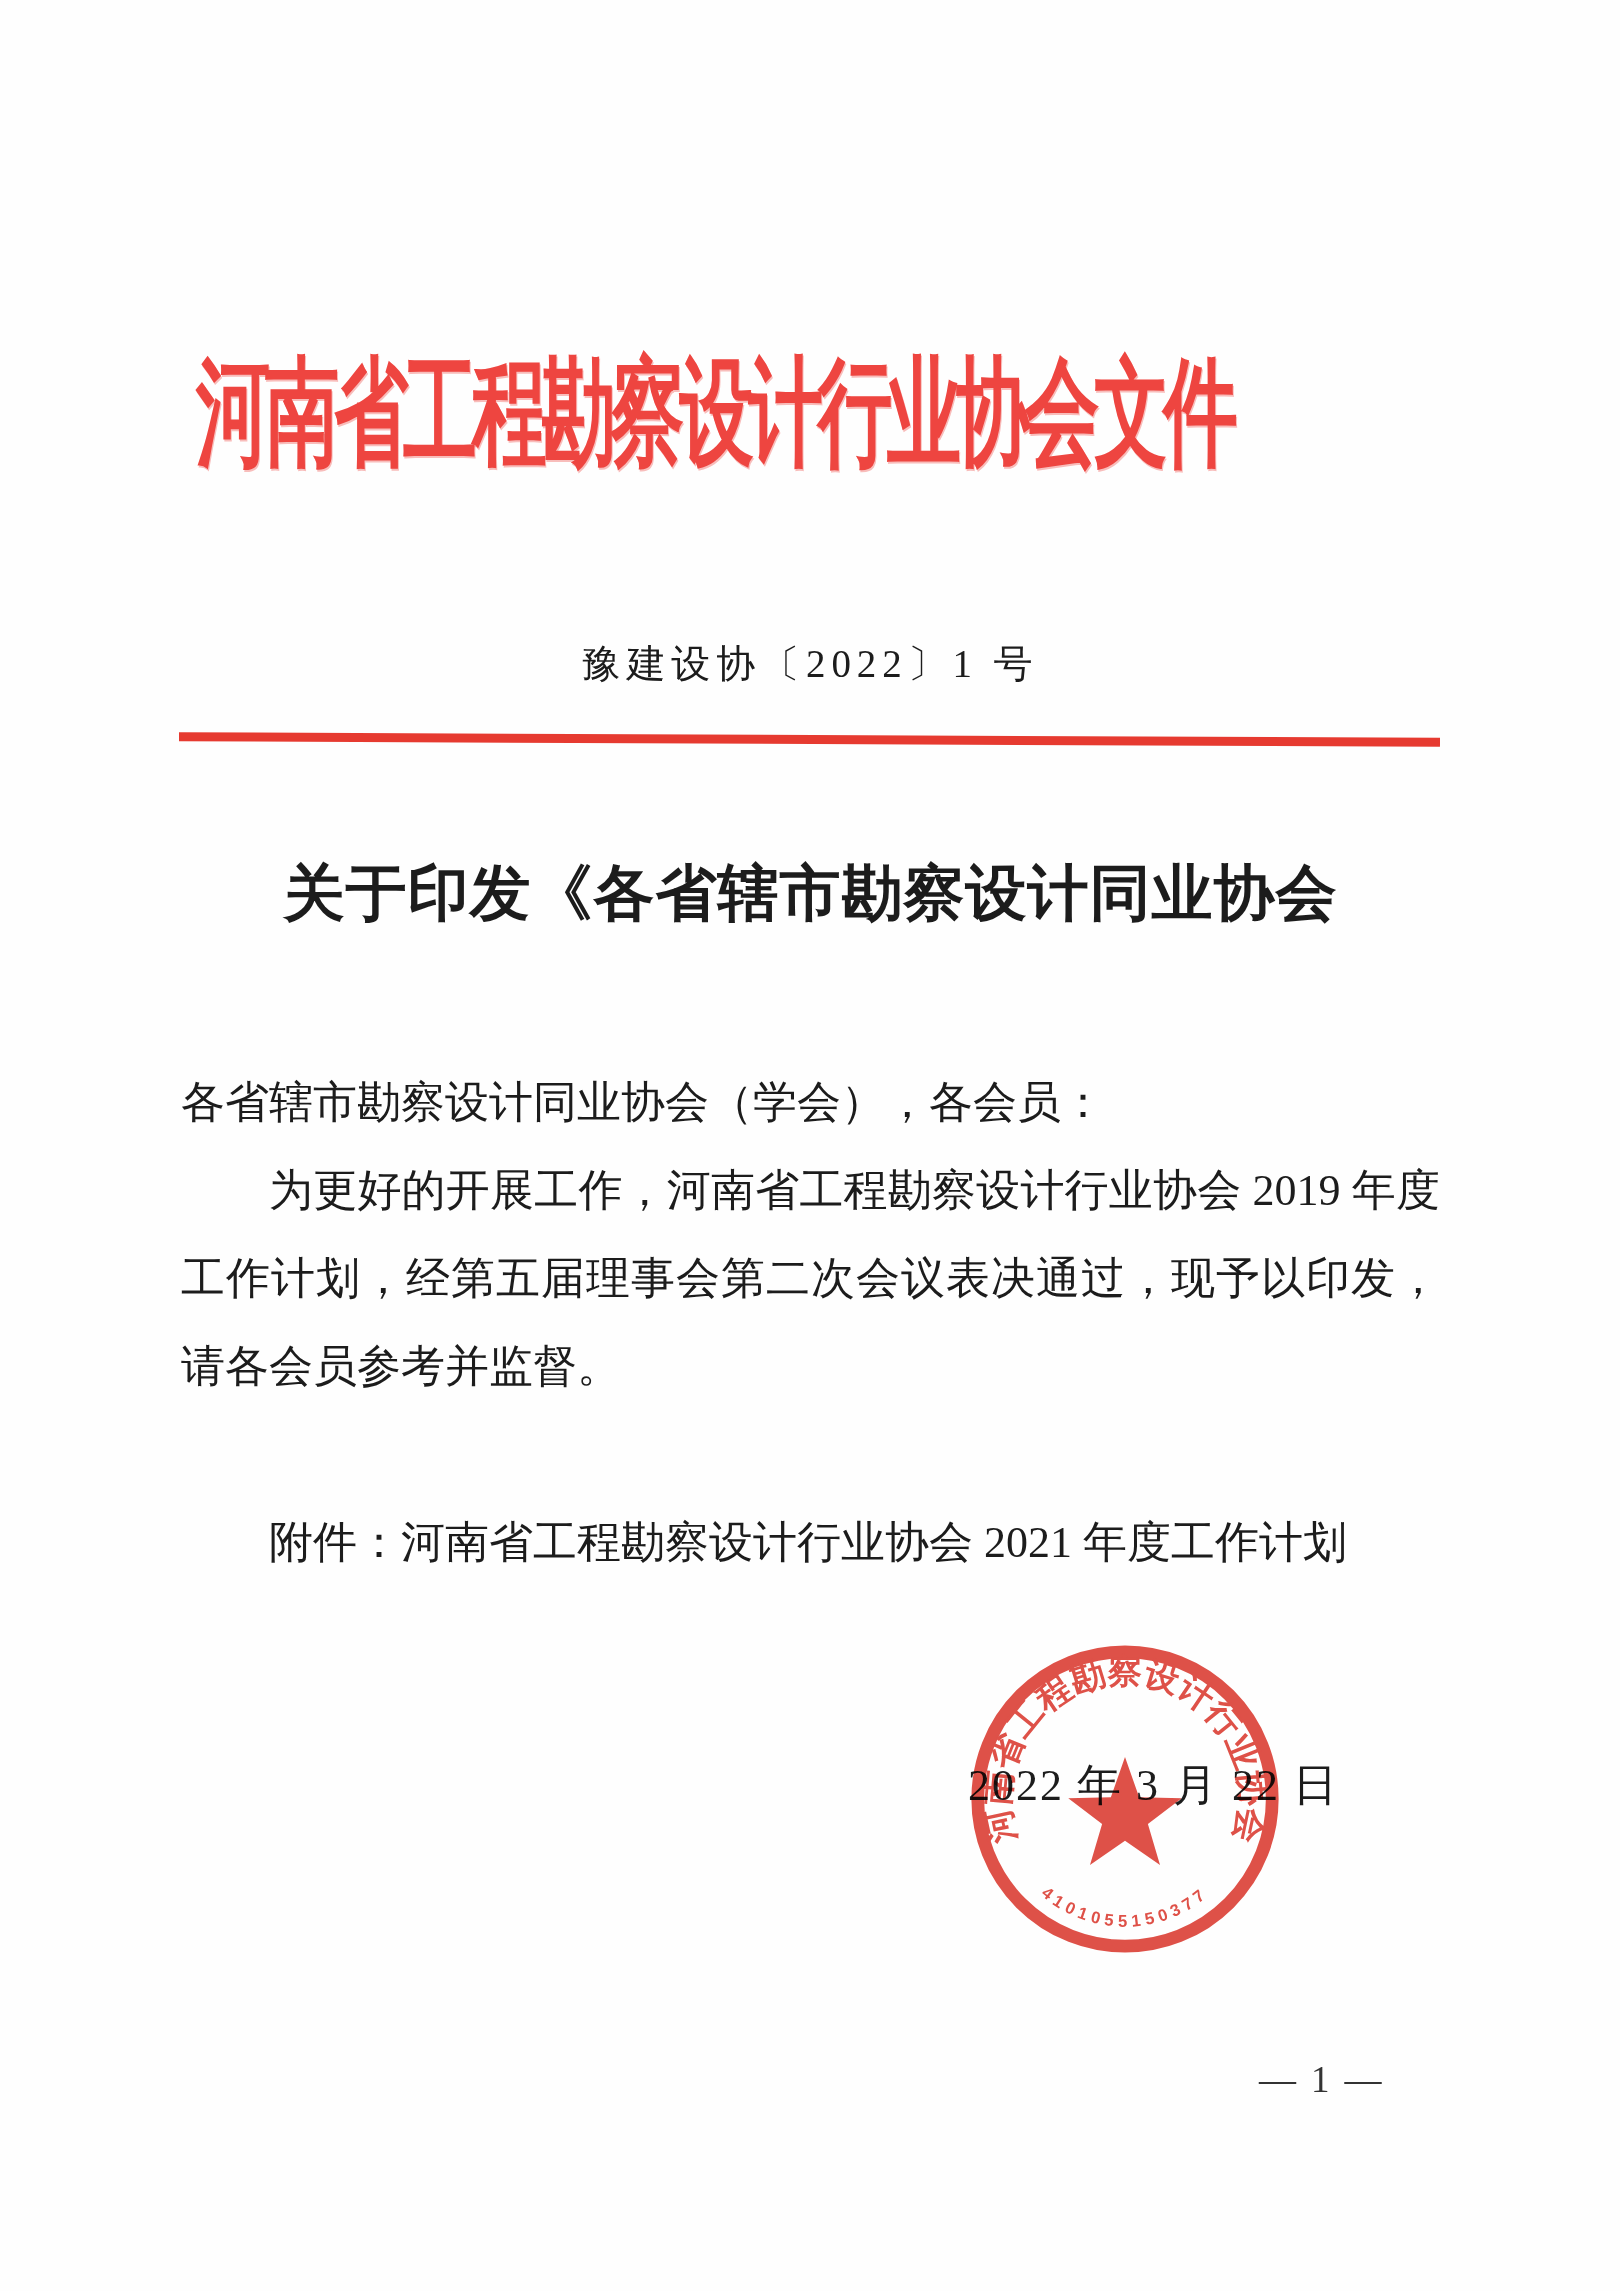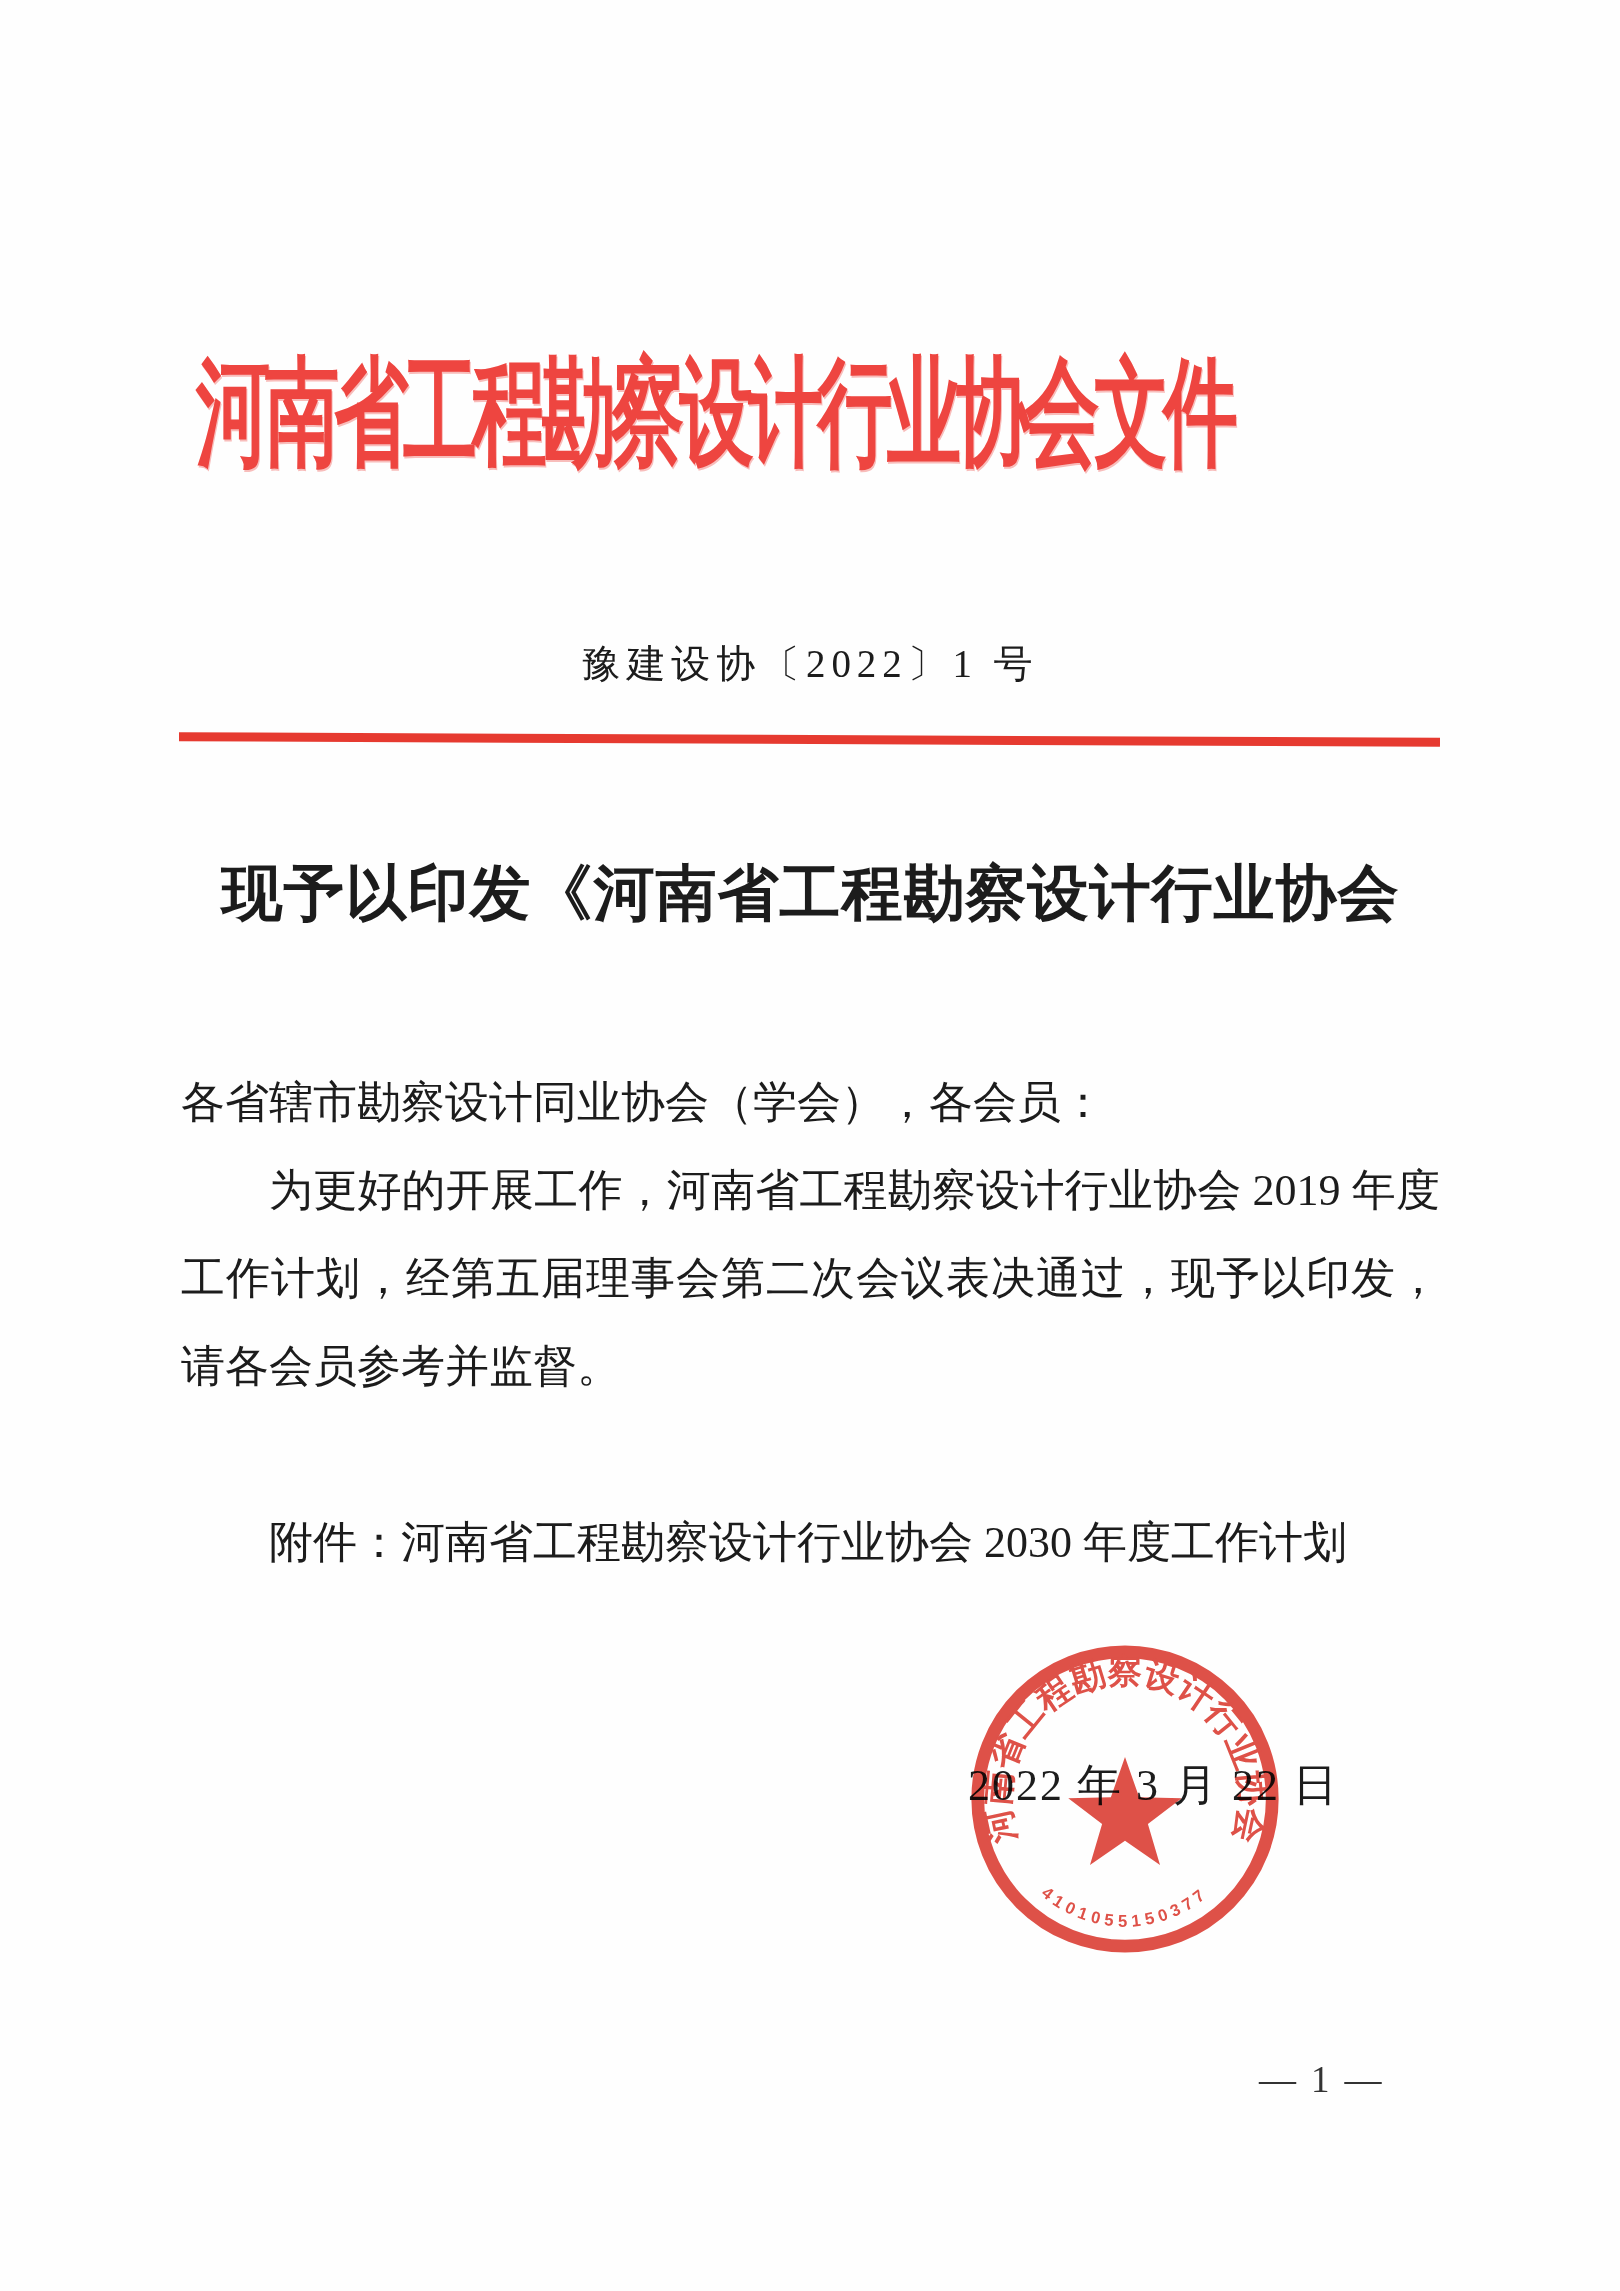--- a/index.html
+++ b/index.html
@@ -126,27 +126,27 @@
 
 <div class="page">
 
   <div class="org-header">河南省工程勘察设计行业协会文件</div>
 
   <div class="doc-number">豫建设协〔2022〕1 号</div>
 
   <div class="red-divider"></div>
 
   <div class="notice-title">
-    <div>现予以印发《河南省工程勘察设计行业协会</div>
+    <div>关于印发《各省辖市勘察设计同业协会</div>
   </div>
 
   <div class="body-text">
     <p class="salutation">各省辖市勘察设计同业协会（学会），各会员：</p>
     <p class="para">为更好的开展工作，河南省工程勘察设计行业协会 2019 年度工作计划，经第五届理事会第二次会议表决通过，现予以印发，请各会员参考并监督。</p>
-    <p class="attachment">附件：河南省工程勘察设计行业协会 2030 年度工作计划</p>
+    <p class="attachment">附件：河南省工程勘察设计行业协会 2021 年度工作计划</p>
   </div>
 
   <div class="issue-date">2022 年 3 月 22 日</div>
 
   <svg class="official-seal" viewBox="-163 -163 326 326" xmlns="http://www.w3.org/2000/svg">
 
     <circle cx="0" cy="0" r="150" fill="none" stroke="#dd4238" stroke-width="13"></circle>
 
     <defs>
       <path id="seal-top-arc" d="M -110.9 40.4 A 118 118 0 1 1 110.9 40.4" fill="none"></path>

